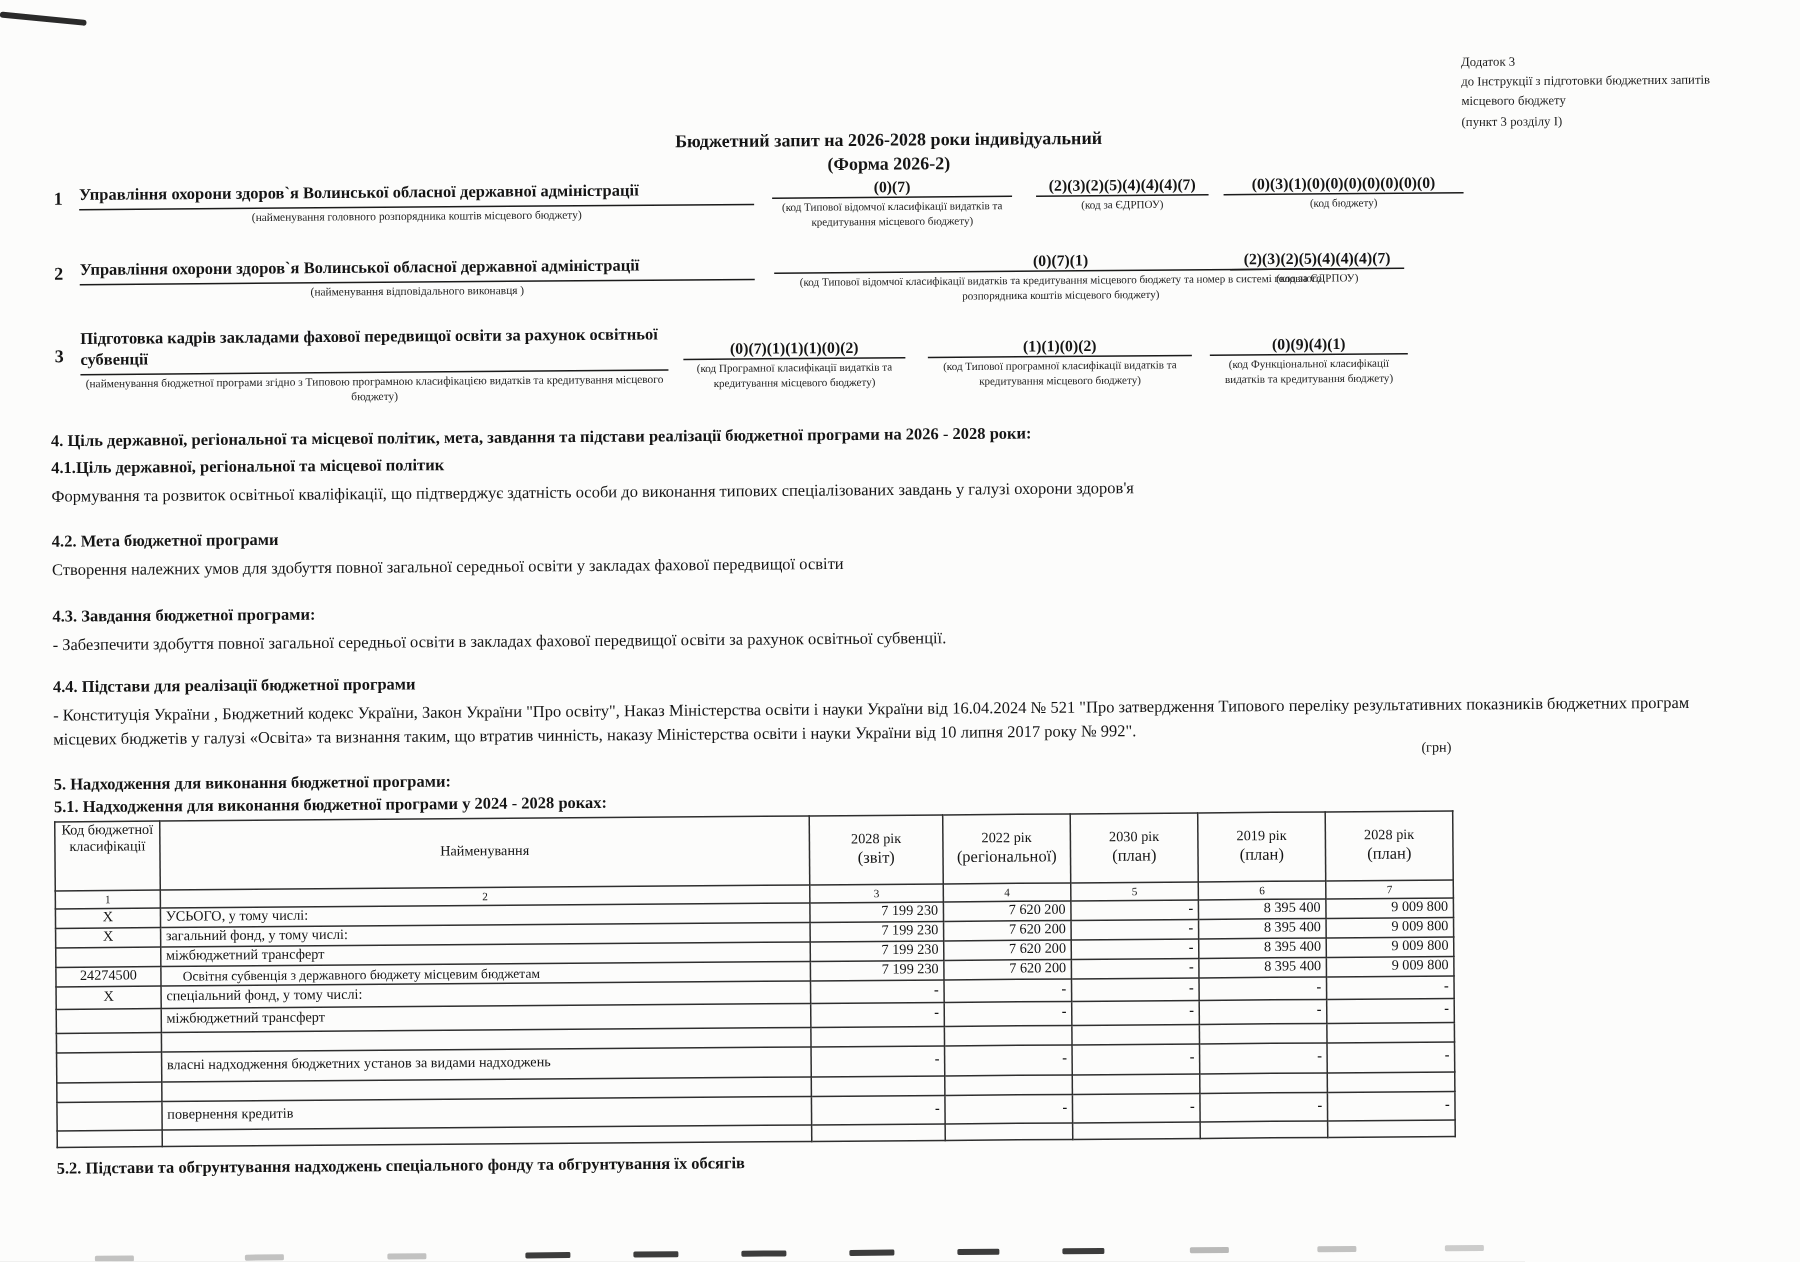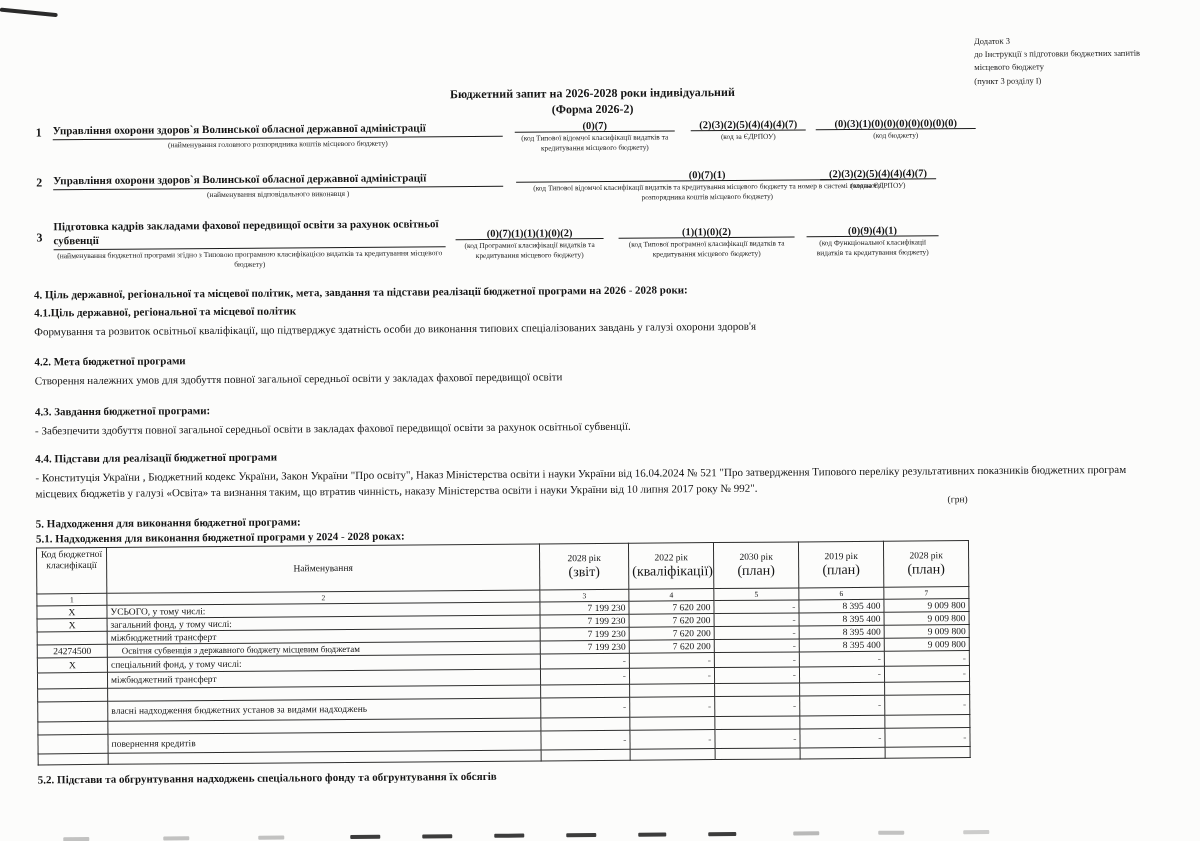--- a/index.html
+++ b/index.html
@@ -24,21 +24,21 @@
   .cc{font-size:7.4px;line-height:1.35;color:#242424;padding-top:1px;}
   
   .h-b{font-weight:bold;font-size:11px;line-height:1.3;}
   .p-n{font-size:11px;line-height:1.45;}
   .grn{font-size:9.5px;text-align:right;}
   
   table.t51{border-collapse:collapse;table-layout:fixed;width:932px;font-size:9.5px;}
   table.t51 td, table.t51 th{border:1px solid #2e2e2e;padding:0 3px;overflow:hidden;
         font-weight:normal;vertical-align:middle;line-height:1.15;}
   th.hc{font-size:9.5px;text-align:center;}
-  th.hc .sub{font-size:14px;}
+  th.hc .sub{font-size:11px;}
   tr.numrow td{font-size:7.5px;text-align:center;line-height:1;height:11px;padding:0;}
   td.code{text-align:center;font-weight:bold;font-size:9.5px;}
   td.code.n{font-weight:normal;}
   td.nm{text-align:left;font-weight:bold;}
   td.nm.n{font-weight:normal;font-size:9px;padding-left:14px;}
   td.v{text-align:right;font-weight:bold;font-size:9.5px;}
   td.v.d{font-weight:normal;}
 </style>
 </head>
 <body>
@@ -137,21 +137,21 @@
       <tbody>
           <tr style="height:46px">
         <th class="hc" style="vertical-align:top;text-align:center;padding-top:1px">Код бюджетної класифікації</th>
         <th class="hc">Найменування</th>
         <th class="hc">
               <div>2028 рік</div>
               <div class="sub">(звіт)</div>
             </th>
         <th class="hc">
               <div>2022 рік</div>
-              <div class="sub">(кваліфікації)</div>
+              <div class="sub">(регіональної)</div>
             </th>
         <th class="hc">
               <div>2030 рік</div>
               <div class="sub">(план)</div>
             </th>
         <th class="hc">
               <div>2019 рік</div>
               <div class="sub">(план)</div>
             </th>
         <th class="hc">

